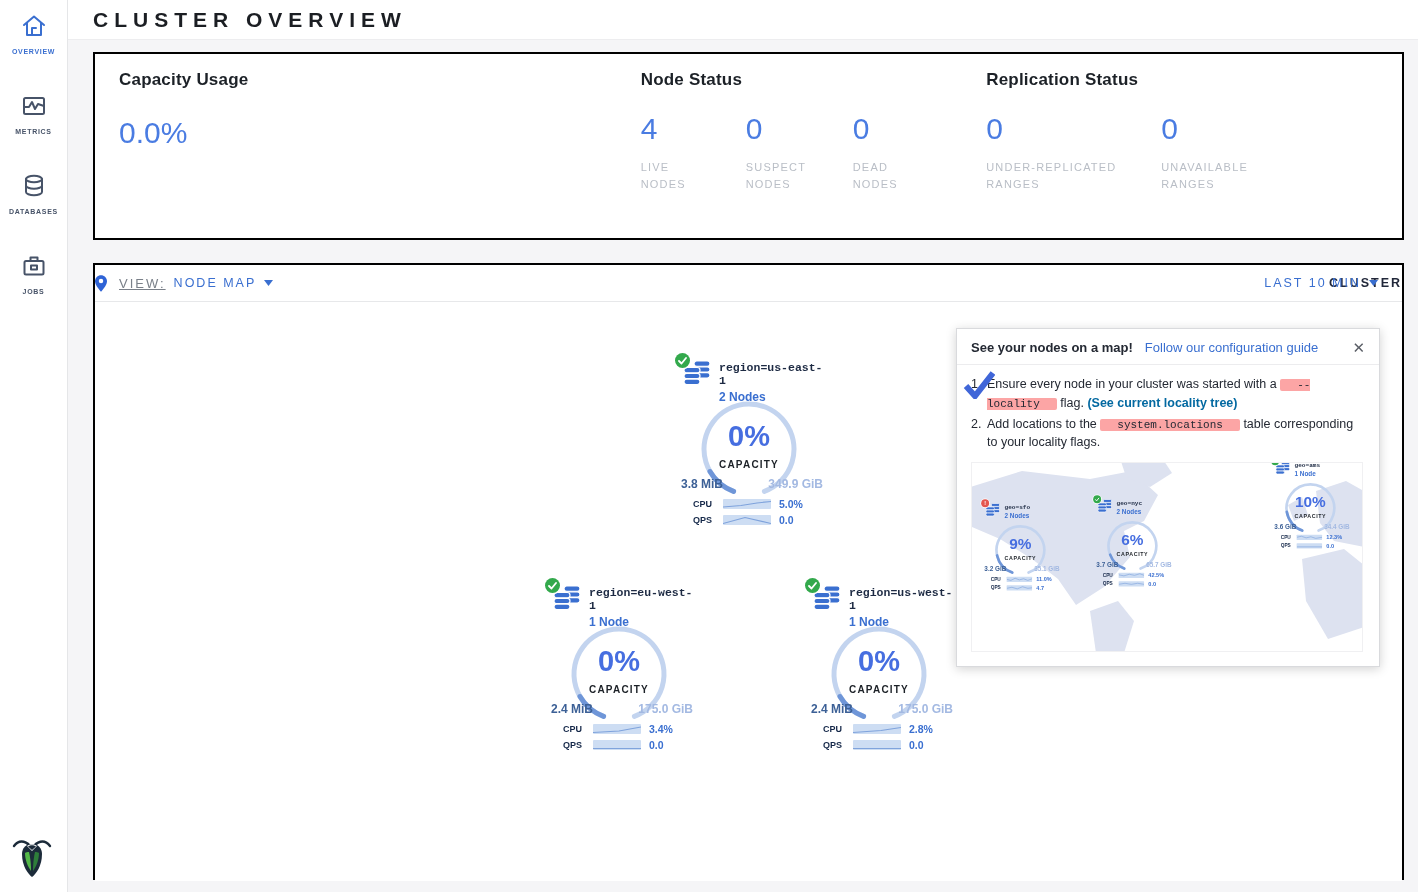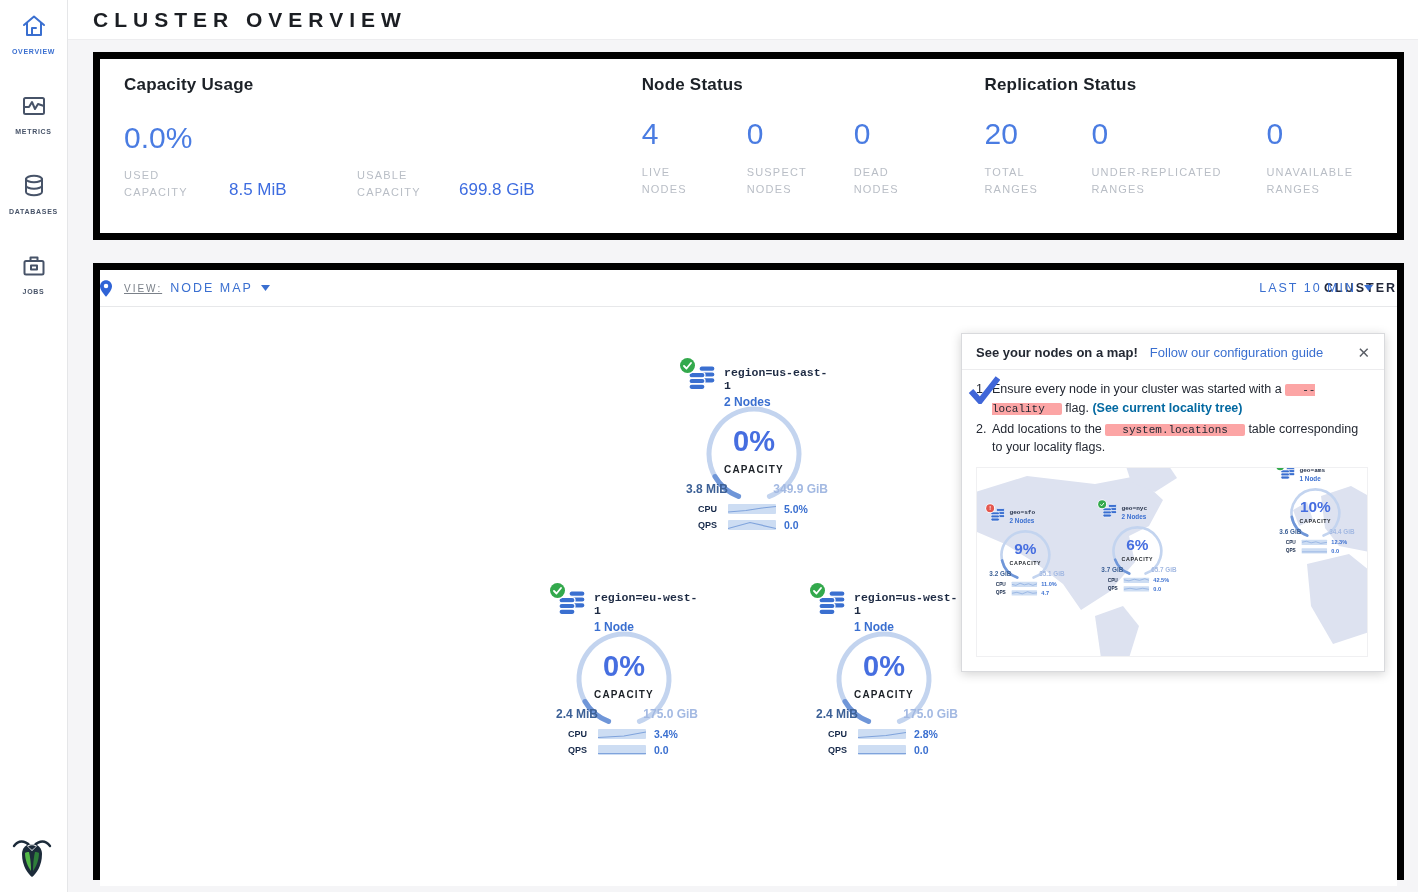--- a/index.html
+++ b/index.html
@@ -17,21 +17,21 @@
   .side-item.active svg { stroke:#3a6fd0; }
   .side-item.active .side-label { color:#3a6fd0; }
   .side-logo { position:absolute; left:10px; bottom:12px; width:44px; height:46px; cursor:pointer; }
 
   
   .main { position:absolute; left:68px; top:0; width:1350px; height:892px; }
   .topbar { height:40px; background:#fff; border-bottom:1px solid #ededef; display:flex; align-items:center; }
   .topbar h1 { margin-left:25px; font-size:21px; font-weight:bold; letter-spacing:6px; color:#1b1e23; }
 
   .content { padding:0 14px 0 25px; }
-  .panel { background:#fff; border:7px solid #000000; }
+  .panel { background:#fff; border:2px solid #000000; }
 
   
   .summary { margin-top:12px; height:188px; display:flex; padding:16px 0 0 24px; }
   .sec h2 { font-size:17px; font-weight:bold; color:#1c2127; letter-spacing:.2px; }
   .sec-cap { width:527px; }
   .cap-row { display:flex; margin-top:26px; align-items:flex-start; }
   .big-num { font-size:30px; color:#4a7ce2; width:105px; }
   .capbar-wrap { position:relative; width:250px; margin-top:5px; }
   .capbar { position:relative; width:250px; height:22px; background:#e4e7ee; overflow:hidden; }
   .capbar-dark { position:absolute; left:212px; top:0; width:38px; height:22px; background:#c8cdd9; }
@@ -52,21 +52,21 @@
   .stat { }
   .stat .num { font-size:30px; color:#4a7ce2; }
   .stat .slabel { margin-top:13px; font-size:11px; letter-spacing:1.2px; color:#b9bec6; line-height:1.55; }
   .w105{width:105px} .w107{width:107px} .w175{width:175px}
   .slabel.narrow{max-width:70px} .slabel.mid{max-width:95px} .slabel.wide{max-width:150px}
 
   
   .mapPanel { margin-top:23px; height:617px; position:relative; }
   .toolbar { height:37px; border-bottom:1px solid #e7e8ea; display:flex; align-items:center; padding:0 24px; position:relative; }
   .tb-left { display:flex; align-items:center; gap:8px; cursor:pointer; }
-  .tb-gray { font-size:10px; letter-spacing:2px; color:#7a8089;text-decoration:underline; }
+  .tb-gray { font-size:13px; letter-spacing:2px; color:#7a8089;text-decoration:underline; }
   .tb-blue { font-size:12.5px; letter-spacing:2px; color:#3a6fd0; }
   .caret { width:9px; height:6px; }
   .tb-center { position:absolute; left:0; right:0; display:flex; justify-content:space-between; align-items:center; gap:8px; pointer-events:none; }
   .tb-center span { font-size:12.5px; letter-spacing:2px; color:#22283a; font-weight:bold; }
   .tb-right { margin-left:auto; display:flex; align-items:center; gap:8px; cursor:pointer; z-index:2; }
 
   .mapBody { position:relative; height:579px; background:#fff; }
 
   
   .ngroup { position:absolute; width:160px; height:175px; }
@@ -177,30 +177,20 @@
     </header>
 
     <div class="content">
 
       <section class="panel summary">
         <div class="sec sec-cap">
           <h2>Capacity Usage</h2>
           <div class="cap-row">
             <div class="big-num">0.0%</div>
           </div>
-          <div class="kv-row">
-            <div class="kv kv1">
-              <span class="kv-label">USED CAPACITY</span>
-              <span class="kv-val">8.5 MiB</span>
-            </div>
-            <div class="kv kv2">
-              <span class="kv-label">USABLE CAPACITY</span>
-              <span class="kv-val">699.8 GiB</span>
-            </div>
-          </div>
         </div>
 
         <div class="sec sec-node">
           <h2>Node Status</h2>
           <div class="statgrid">
             <div class="stat w105">
               <div class="num">4</div>
               <div class="slabel narrow">LIVE NODES</div>
             </div>
             <div class="stat w107">
@@ -210,24 +200,20 @@
             <div class="stat">
               <div class="num">0</div>
               <div class="slabel narrow">DEAD NODES</div>
             </div>
           </div>
         </div>
 
         <div class="sec sec-repl">
           <h2>Replication Status</h2>
           <div class="statgrid">
-            <div class="stat w107">
-              <div class="num">20</div>
-              <div class="slabel narrow">TOTAL RANGES</div>
-            </div>
             <div class="stat w175">
               <div class="num">0</div>
               <div class="slabel wide">UNDER-REPLICATED RANGES</div>
             </div>
             <div class="stat">
               <div class="num">0</div>
               <div class="slabel mid">UNAVAILABLE RANGES</div>
             </div>
           </div>
         </div>

